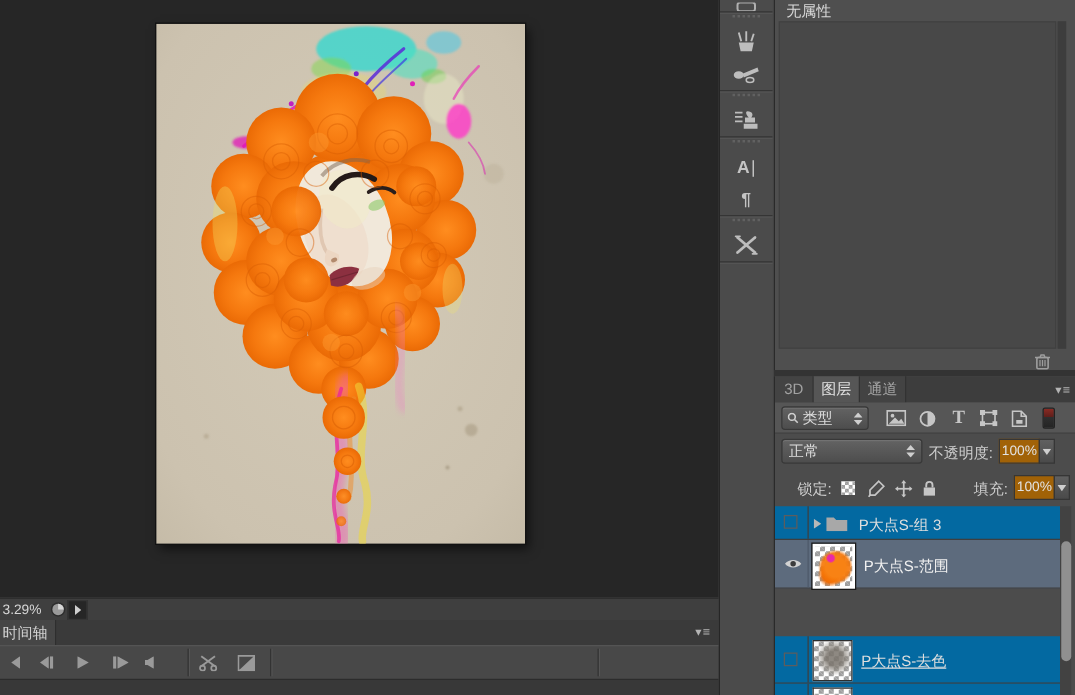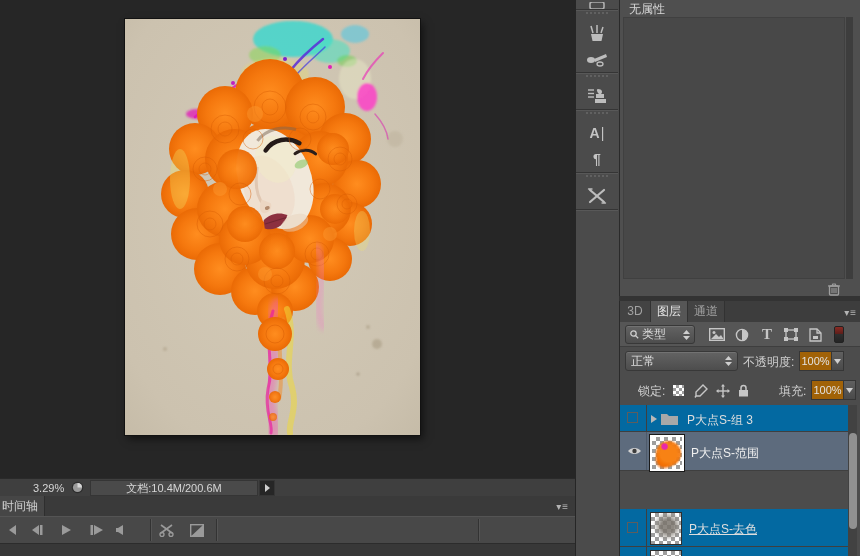--- a/index.html
+++ b/index.html
@@ -10,21 +10,21 @@
   svg{display:block;}
 
   
   #canvas-area{left:0;top:0;width:575px;height:478px;background:#262626;}
   #document{left:125px;top:19px;width:295px;height:416px;
             box-shadow:0 0 0 1px #121212, 3px 4px 8px rgba(0,0,0,.55);}
 
   
   #status-bar{left:0;top:478px;width:575px;height:18px;background:#3f3f3f;
               border-top:1px solid #2a2a2a;box-sizing:border-box;
-              display:flex;align-items:center;font-size:11px;color:#d6d6d6;padding-left:31px;}
+              display:flex;align-items:center;font-size:11px;color:#d6d6d6;}
   #zoom-level{width:38px;padding-left:2px;}
   #doc-box{margin-left:6px;width:168px;height:16px;background:#4a4a4a;
            border:1px solid #353535;box-sizing:border-box;text-align:center;
            line-height:14px;font-size:11px;}
   #doc-arrow{width:16px;height:16px;background:#262626;border:1px solid #353535;
              box-sizing:border-box;display:flex;align-items:center;justify-content:center;margin-left:1px;}
 
   
   #timeline{left:0;top:496px;width:575px;height:60px;background:#3a3a3a;}
   #tl-tab{position:absolute;left:-5px;top:0;width:50px;height:20px;background:#464646;
@@ -287,21 +287,20 @@
 
   <div class="abs" id="status-bar">
     <span id="zoom-level">3.29%</span>
     <span>
       <svg width="13" height="13" viewBox="0 0 13 13">
           <circle cx="6.5" cy="6.5" r="5.8" fill="#2d2d2d"></circle>
           <circle cx="6.5" cy="6.5" r="4.6" fill="#9a9a9a"></circle>
           <path d="M6.5 6.5 L6.5 2 A4.6 4.6 0 0 1 11 6.5 Z" fill="#d8d8d8"></path>
         </svg>
     </span>
-    <span id="doc-box">文档:10.4M/200.6M</span>
     <span id="doc-arrow">
       <svg width="6" height="8" viewBox="0 0 6 8">
           <path d="M1 0 L6 4 L1 8 Z" fill="#cfcfcf"></path>
         </svg>
     </span>
   </div>
 
   <div class="abs" id="timeline">
     <div id="tl-tab">时间轴</div>
     <div id="tl-menu" class="menu-ico">▾≡</div>

